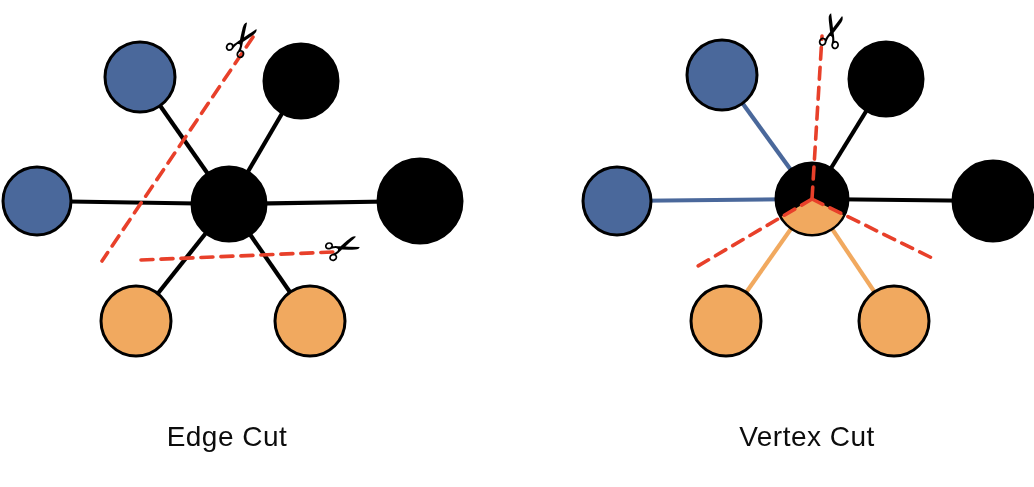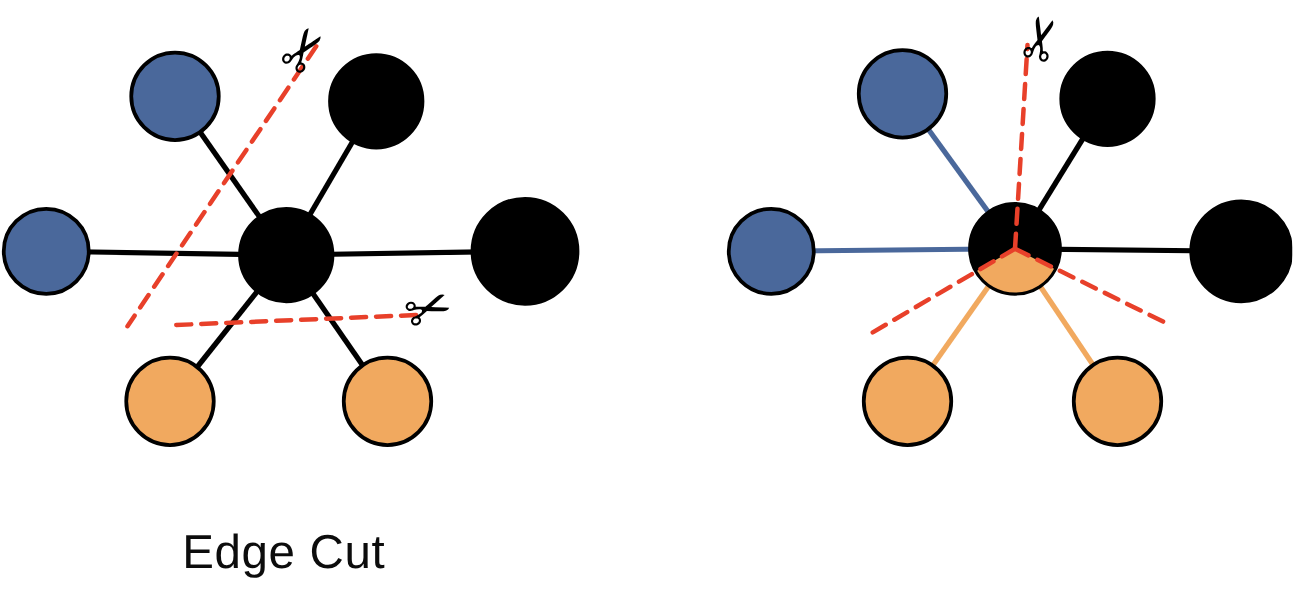--- a/index.html
+++ b/index.html
@@ -17,21 +17,21 @@
   }
   .canvas svg {
     position: absolute;
     left: 0;
     top: 0;
   }
   .diagram-label {
     position: absolute;
     top: 421px;
     transform: translateX(-50%);
-    font-size: 38px;
+    font-size: 28px;
     font-weight: 400;
     letter-spacing: 0.5px;
     color: #0c0c0c;
     white-space: nowrap;
     font-family: "Liberation Sans", sans-serif;
   }
   .label-left  { left: 227px; }
   .label-right { left: 807px; }
 </style>
 </head>
@@ -75,13 +75,14 @@
         <path d="M 812 199 L 843.2 214.9 A 35 35 0 0 1 781.7 216.5 Z" fill="#f1a95f"></path>
         <line x1="812" y1="199" x2="822" y2="36" stroke="#e8402a" stroke-width="3.6" stroke-dasharray="12 8" stroke-linecap="round"></line>
         <line x1="812" y1="199" x2="698" y2="266" stroke="#e8402a" stroke-width="3.6" stroke-dasharray="12 8" stroke-linecap="round"></line>
         <line x1="812" y1="199" x2="932" y2="258" stroke="#e8402a" stroke-width="3.6" stroke-dasharray="12 8" stroke-linecap="round"></line>
         <text font-size="46" font-family="&quot;DejaVu Sans&quot;, sans-serif" fill="#000000" text-anchor="middle" dominant-baseline="central" transform="translate(833 31) rotate(-75)">✂</text>
       </g>
     </svg>
 
   <div class="diagram-label label-left">Edge Cut</div>
 
+  <div class="diagram-label label-right">Vertex Cut</div>
 </div>
 
 </body></html>

